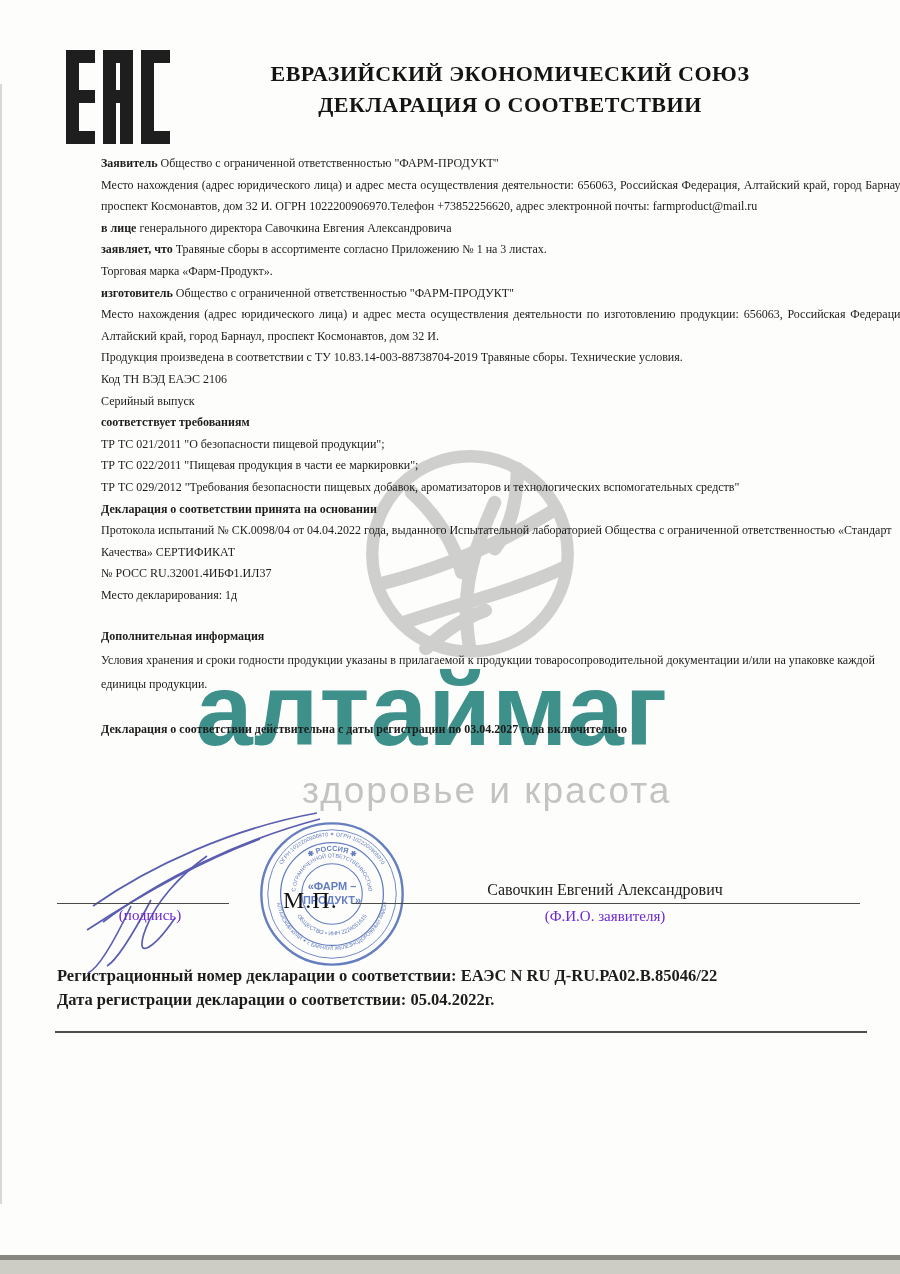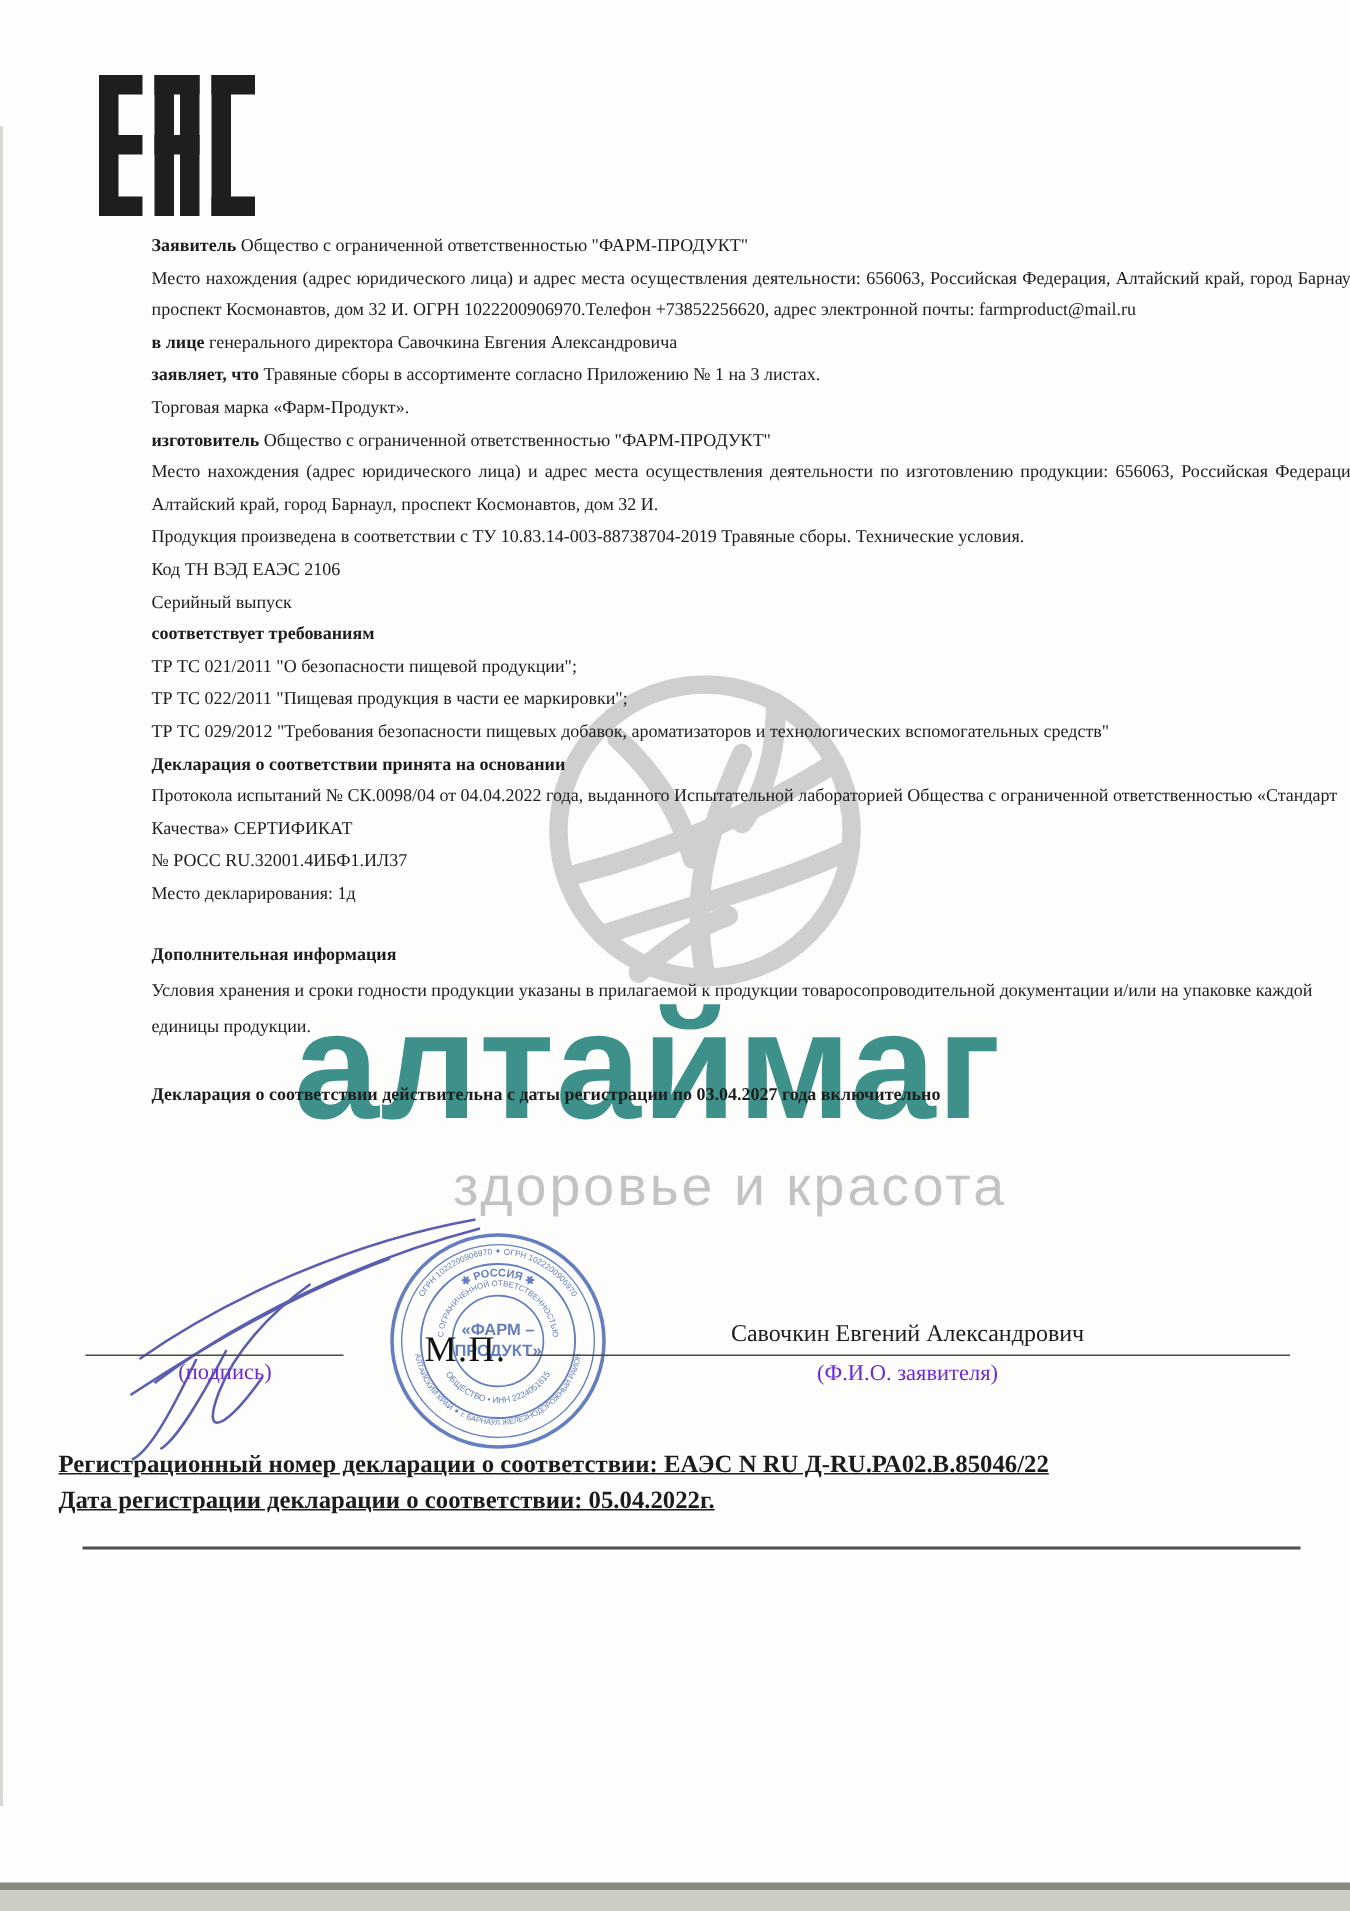--- a/index.html
+++ b/index.html
@@ -31,21 +31,21 @@
   .stamp{position:absolute;left:254px;top:816px;width:156px;height:156px;opacity:.88;}
   .line{position:absolute;border-top:1.4px solid #4a4a46;}
   .line-sign{left:57px;top:903px;width:172px;}
   .line-name{left:352px;top:903px;width:508px;}
   .lbl{position:absolute;font-size:15px;color:#6d28d9;text-align:center;}
   .lbl-sign{left:80px;top:907px;width:140px;}
   .name{position:absolute;left:420px;top:881px;width:370px;text-align:center;font-size:16px;}
   .lbl-name{left:420px;top:908px;width:370px;}
   .mp{position:absolute;left:283px;top:887px;font-size:24px;color:#111;letter-spacing:1px;}
   
-  .foot{position:absolute;z-index:2;left:39px;width:808px;font-weight:bold;font-size:16.5px;text-decoration:underline;}
+  .foot{position:absolute;z-index:2;left:57px;width:808px;font-weight:bold;font-size:16.5px;}
   .foot-num{top:966px;}
   .foot-date{top:990px;}
   .rule{position:absolute;z-index:2;left:55px;top:1031px;width:812px;border-top:2px solid #4e4e4a;}
   .edge-bottom{position:absolute;left:0;top:1255px;width:900px;height:5px;background:#88887f;}
   .edge-bottom2{position:absolute;left:0;top:1260px;width:900px;height:14px;background:#cdcdc5;}
   .edge-left{position:absolute;left:0;top:84px;width:2px;height:1120px;background:#d9d9d3;}
 </style>
 </head>
 <body>
 
@@ -71,20 +71,24 @@
         <rect x="0" y="81" width="29" height="13"></rect>
       <rect x="37" y="0" width="13" height="94"></rect>
         <rect x="54" y="0" width="13" height="94"></rect>
       <rect x="37" y="0" width="30" height="13"></rect>
         <rect x="37" y="40" width="30" height="13"></rect>
       <rect x="75" y="0" width="13" height="94"></rect>
         <rect x="75" y="0" width="29" height="13"></rect>
       <rect x="75" y="81" width="29" height="13"></rect>
     </g>
   </svg>
+  <div class="title">
+    <div>ЕВРАЗИЙСКИЙ ЭКОНОМИЧЕСКИЙ СОЮЗ</div>
+    <div>ДЕКЛАРАЦИЯ О СООТВЕТСТВИИ</div>
+  </div>
 
   <div class="body-text">
     <p><span class="b">Заявитель</span><span> Общество с ограниченной ответственностью "ФАРМ-ПРОДУКТ"</span></p>
     <p class="just">Место нахождения (адрес юридического лица) и адрес места осуществления деятельности: 656063, Российская Федерация, Алтайский край, город Барнаул, проспект Космонавтов, дом 32 И. ОГРН 1022200906970.Телефон +73852256620, адрес электронной почты: farmproduct@mail.ru</p>
     <p><span class="b">в лице</span><span> генерального директора Савочкина Евгения Александровича</span></p>
     <p><span class="b">заявляет, что</span><span> Травяные сборы в ассортименте согласно Приложению № 1 на 3 листах.</span></p>
     <p>Торговая марка «Фарм-Продукт».</p>
     <p><span class="b">изготовитель</span><span> Общество с ограниченной ответственностью "ФАРМ-ПРОДУКТ"</span></p>
     <p class="just">Место нахождения (адрес юридического лица) и адрес места осуществления деятельности по изготовлению продукции: 656063, Российская Федерация, Алтайский край, город Барнаул, проспект Космонавтов, дом 32 И.</p>
     <p class="just">Продукция произведена в соответствии с ТУ 10.83.14-003-88738704-2019 Травяные сборы. Технические условия.</p>

